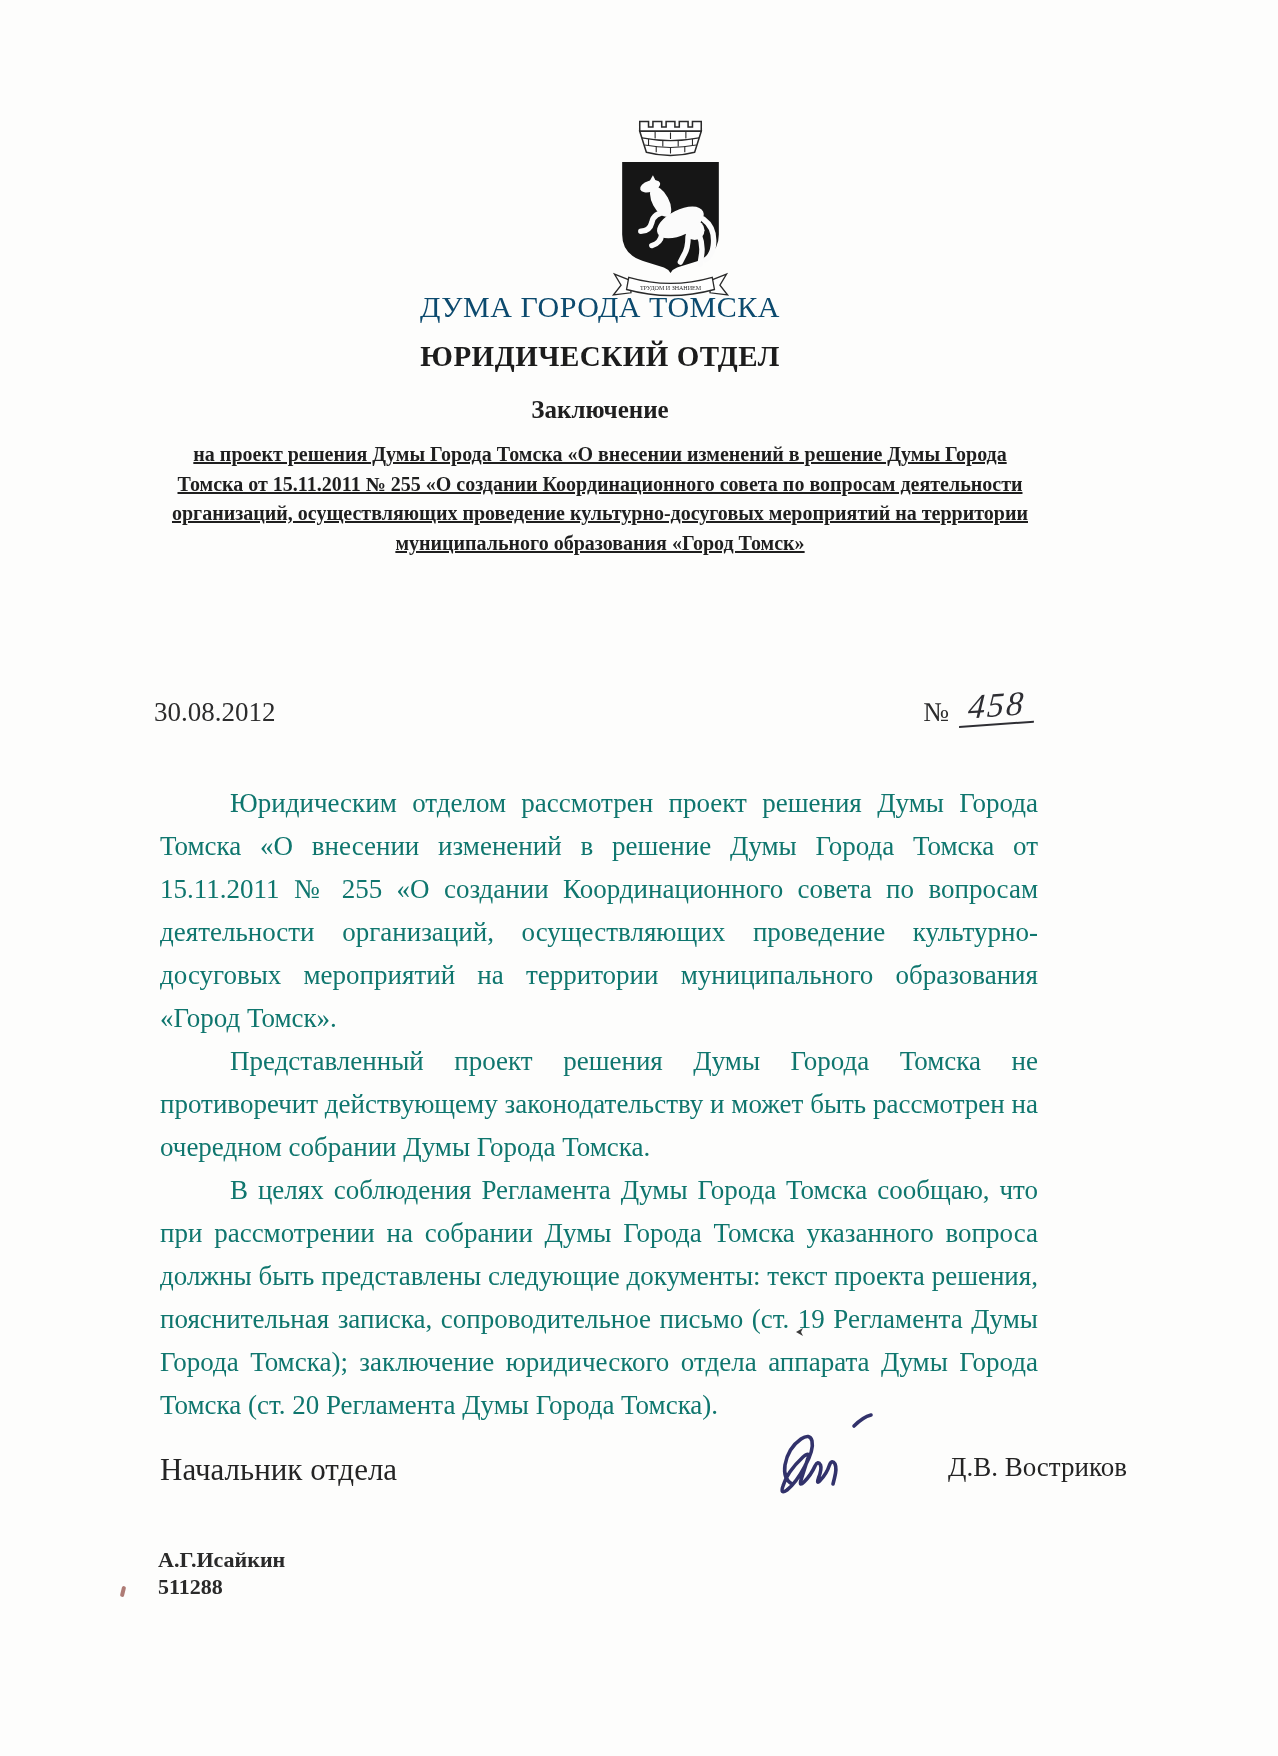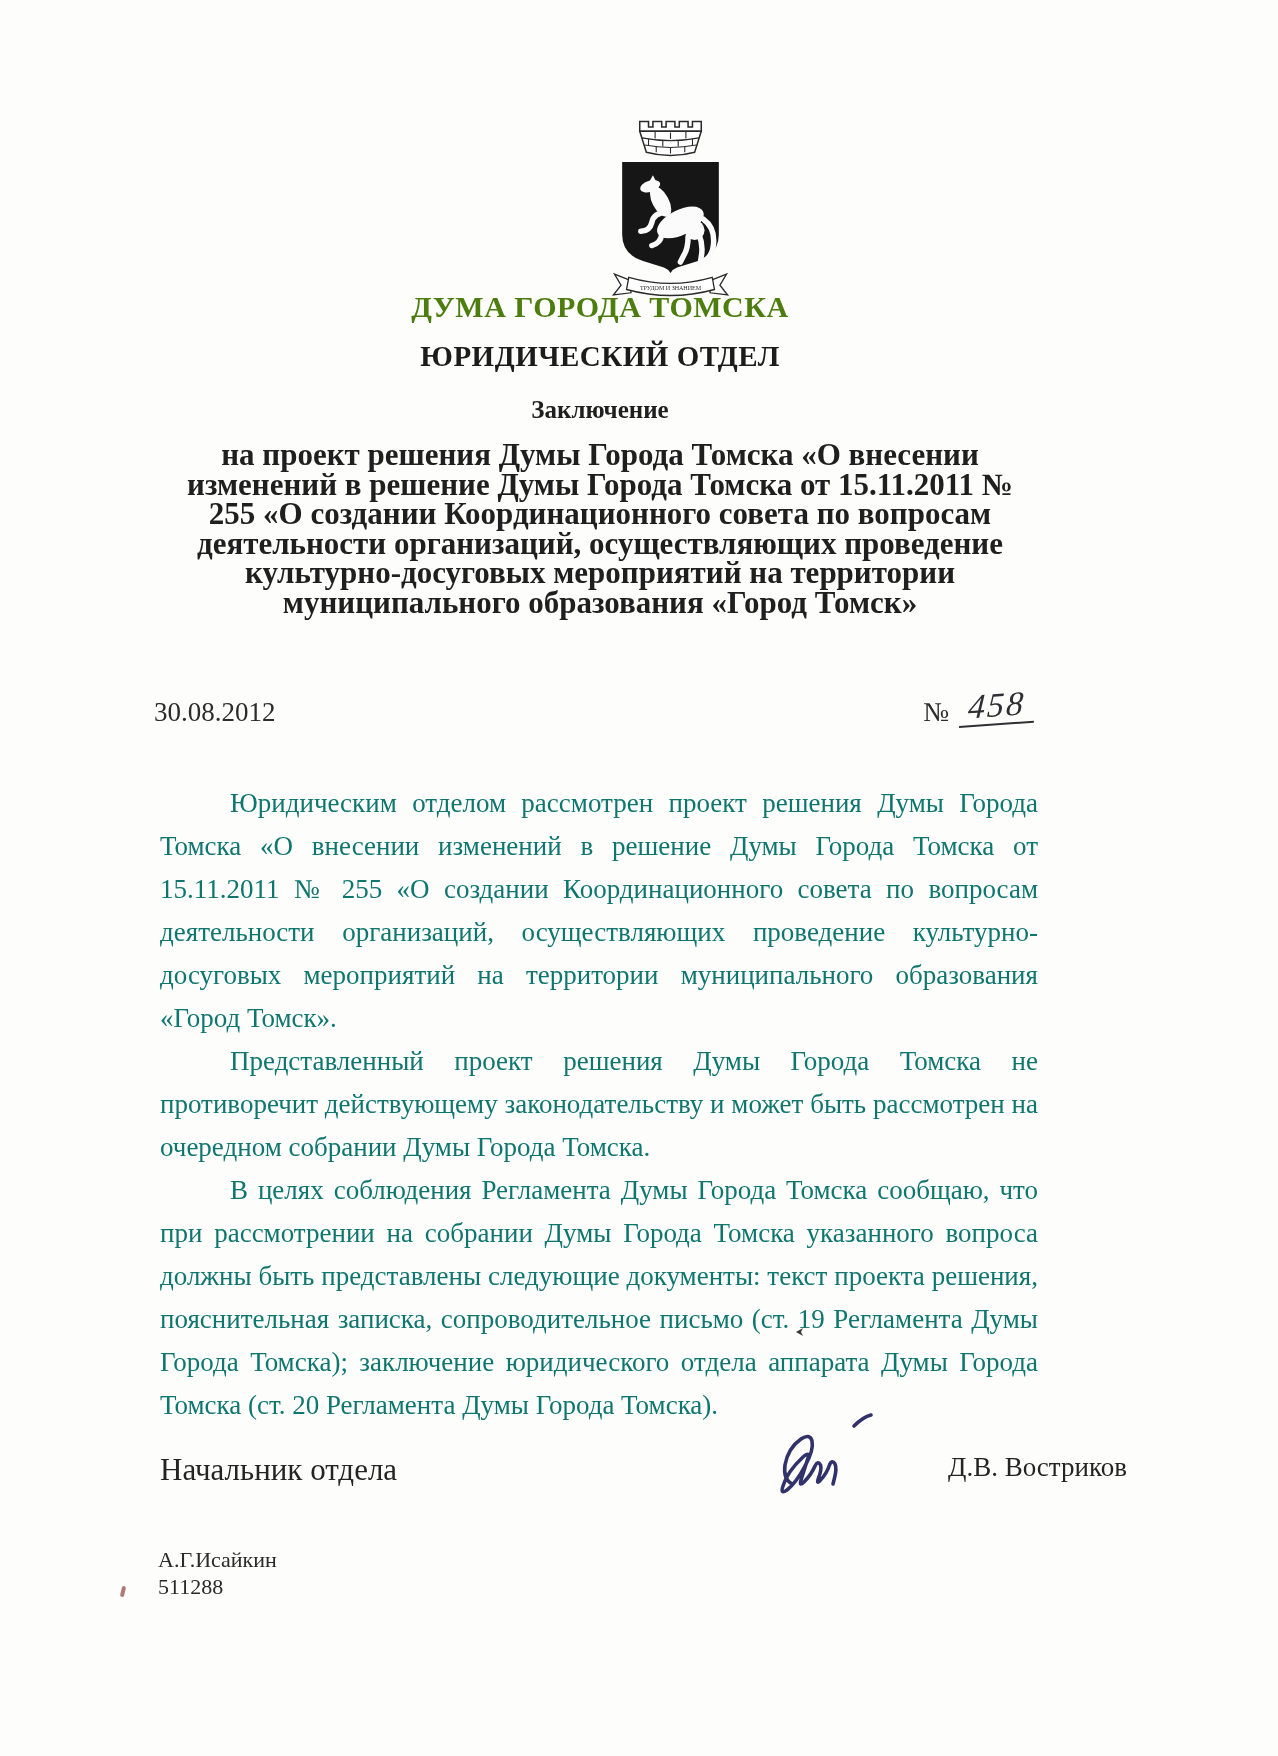--- a/index.html
+++ b/index.html
@@ -9,24 +9,24 @@
     font-family:"Liberation Serif","DejaVu Serif",serif;
     color:#242424;
     position:relative;
     overflow:hidden;
   }
   .page{position:absolute;inset:0;background:#fdfdfc;}
   
   .emblem{position:absolute;left:598px;top:118px;width:145px;}
   
   .center-col{position:absolute;left:160px;width:880px;text-align:center;}
-  .org-name{top:290px;font-size:30px;font-weight:bold;color:#4d7c0f;letter-spacing:.5px;}
+  .org-name{top:290px;font-size:30px;font-weight:normal;color:#0c4a6e;letter-spacing:.5px;}
   .dept-name{top:340px;font-size:29px;font-weight:bold;color:#1c1c1c;letter-spacing:.5px;}
   .doc-type{top:396px;font-size:25px;font-weight:bold;color:#1f1f1f;}
-  .subject{top:440px;font-size:31px;font-weight:bold;line-height:29.5px;color:#1f1f1f;}
+  .subject{top:440px;font-size:20px;font-weight:bold;line-height:29.5px;color:#1f1f1f;text-decoration:underline;}
   
   .meta-row{
     position:absolute;left:154px;top:693px;width:880px;
     display:flex;justify-content:space-between;align-items:flex-end;
     font-size:27px;color:#2c2c2c;
   }
   .number-group{display:flex;align-items:flex-end;}
   .hand-number{
     display:inline-block;
     font-style:italic;
@@ -45,21 +45,21 @@
     position:absolute;left:160px;top:782px;width:878px;
     font-size:27px;line-height:43px;color:#0f766e;
     text-align:justify;
   }
   .body-text p{margin:0;text-indent:70px;}
   
   .position-title{position:absolute;left:160px;top:1452px;font-size:31px;color:#242424;}
   .signer-name{position:absolute;left:948px;top:1452px;font-size:27px;color:#242424;font-family:Liberation Serif, serif;}
   .signature-svg{position:absolute;left:778px;top:1412px;}
   
-  .footer{position:absolute;left:158px;top:1546px;font-size:22px;line-height:27px;color:#2a2a2a;}
+  .footer{position:absolute;left:158px;top:1546px;font-size:22px;line-height:27px;color:#2a2a2a;font-weight:bold;}
   
   .artifact-mark{position:absolute;left:795px;top:1327px;}
   .artifact-speck{position:absolute;left:121px;top:1586px;width:4px;height:11px;
     background:#9a5a52;border-radius:3px;transform:rotate(14deg);opacity:.8;}
 </style>
 </head>
 <body>
 
 <div class="page">
 

